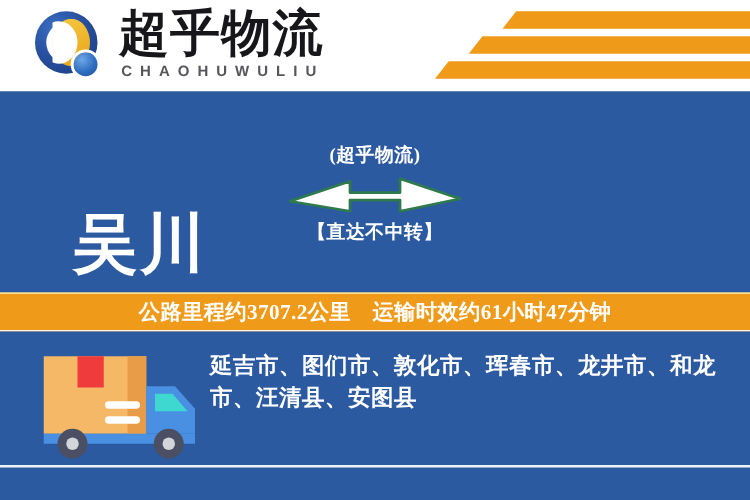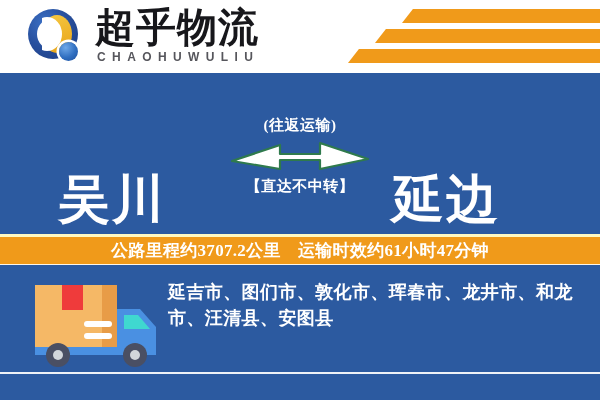--- a/index.html
+++ b/index.html
@@ -139,21 +139,21 @@
     position: absolute;
     left: 0;
     top: 73px;
     width: 600px;
     height: 161px;
   }
   .city {
     position: absolute;
     top: 127px;
     transform: translateY(-50%);
-    font-family: Liberation Serif, serif;
+    font-family: Liberation Mono, monospace;
     font-size: 52px;
     font-weight: bold;
     color: #ffffff;
     line-height: 1;
     letter-spacing: 2px;
     white-space: nowrap;
     text-align: center;
   }
   .city.origin { left: 58px; }
   .city.destination { left: 392px; }
@@ -181,21 +181,21 @@
   }
 
   
   .info-bar {
     position: absolute;
     left: 0;
     top: 234px;
     width: 600px;
     height: 31px;
     background: #f09a1a;
-    border-top: 3px solid #fef9c3;
+    border-top: 1px solid #fef9c3;
     border-bottom: 1px solid #fdf6e8;
     box-sizing: border-box;
     display: flex;
     align-items: center;
     justify-content: center;
   }
   .info-bar-text {
     font-family: "Liberation Serif", "DejaVu Serif", serif;
     font-size: 17px;
     font-weight: bold;
@@ -266,30 +266,29 @@
       <div class="stripe s3"></div>
     </div>
 
   </div>
 
   <div class="route">
 
     <div class="city origin">吴川</div>
 
     <div class="arrow-group">
-      <div class="arrow-note-top">(往返运输)</div>
+      <div class="arrow-note-top">(超乎物流)</div>
 
       <svg class="arrow-svg" width="144" height="34" viewBox="0 0 144 34">
         <path d="M 4 23 L 52 7 L 52 16 L 92 16 L 92 5 L 140 21 L 92 31 L 92 22 L 52 22 L 52 31 Z" fill="#ffffff" stroke="#2f7a4d" stroke-width="2.2" stroke-linejoin="round"></path>
       </svg>
 
       <div class="arrow-note-bottom">【直达不中转】</div>
     </div>
 
-    <div class="city destination">延边</div>
 
   </div>
 
   <div class="info-bar">
     <span class="info-bar-text">公路里程约3707.2公里　运输时效约61小时47分钟</span>
   </div>
 
   <div class="bottom">
 
     <svg class="truck" viewBox="0 0 130 96">

